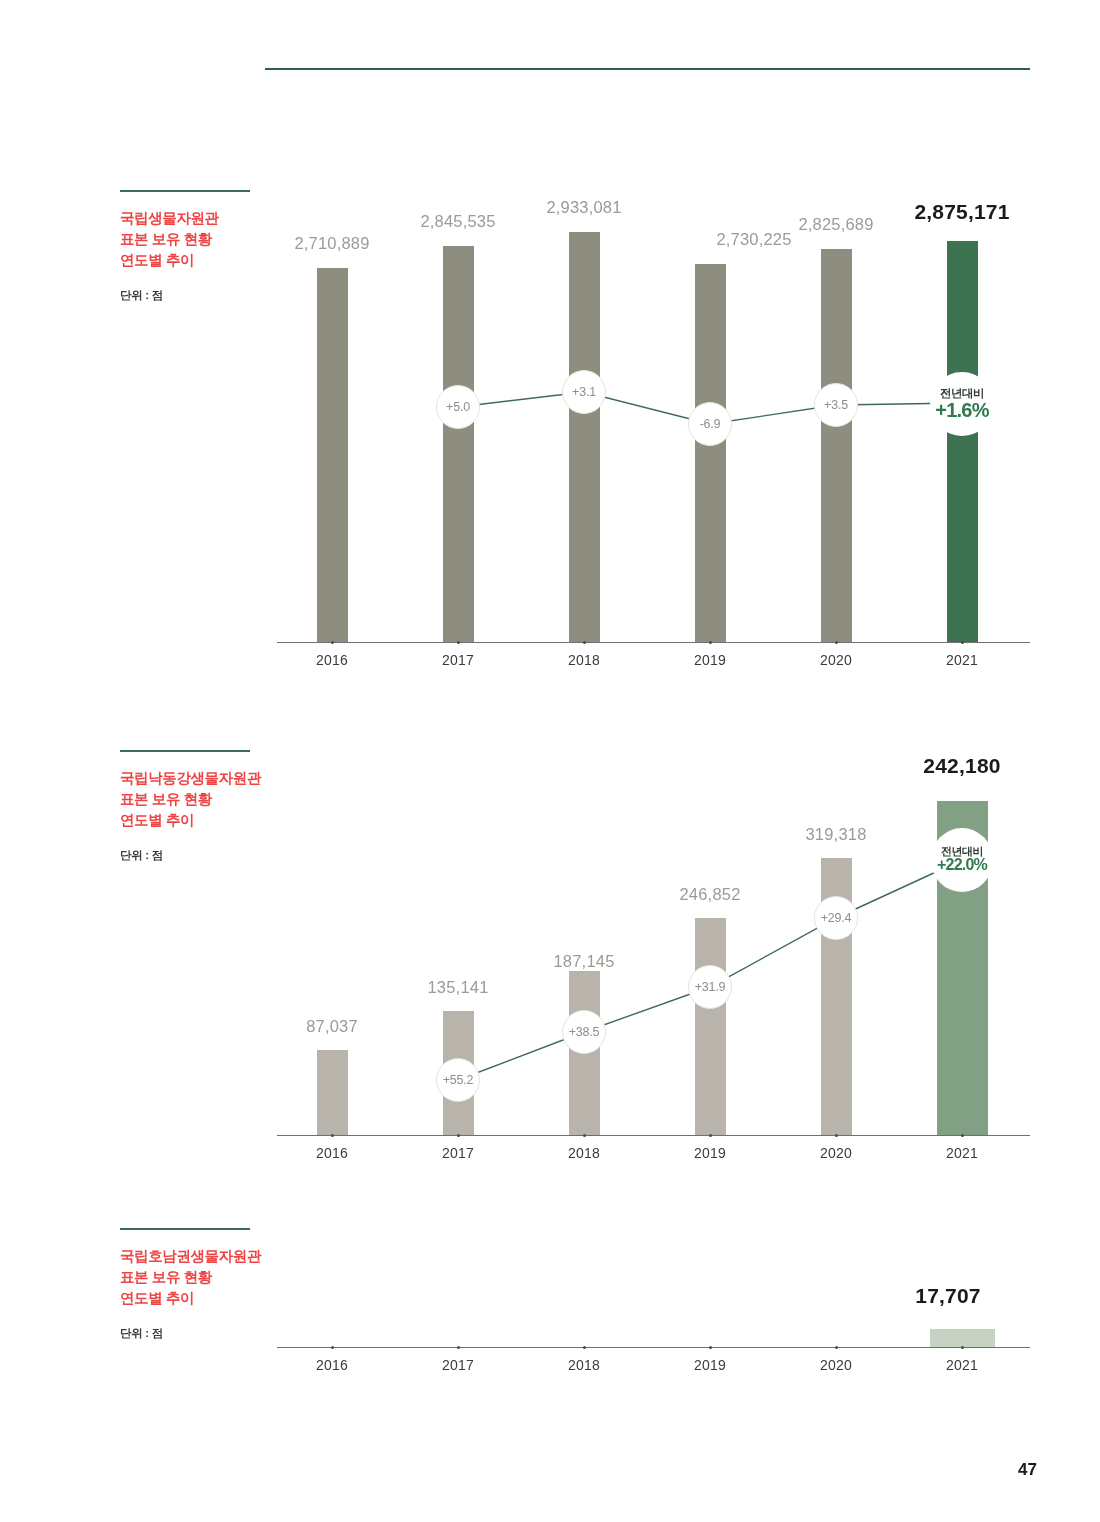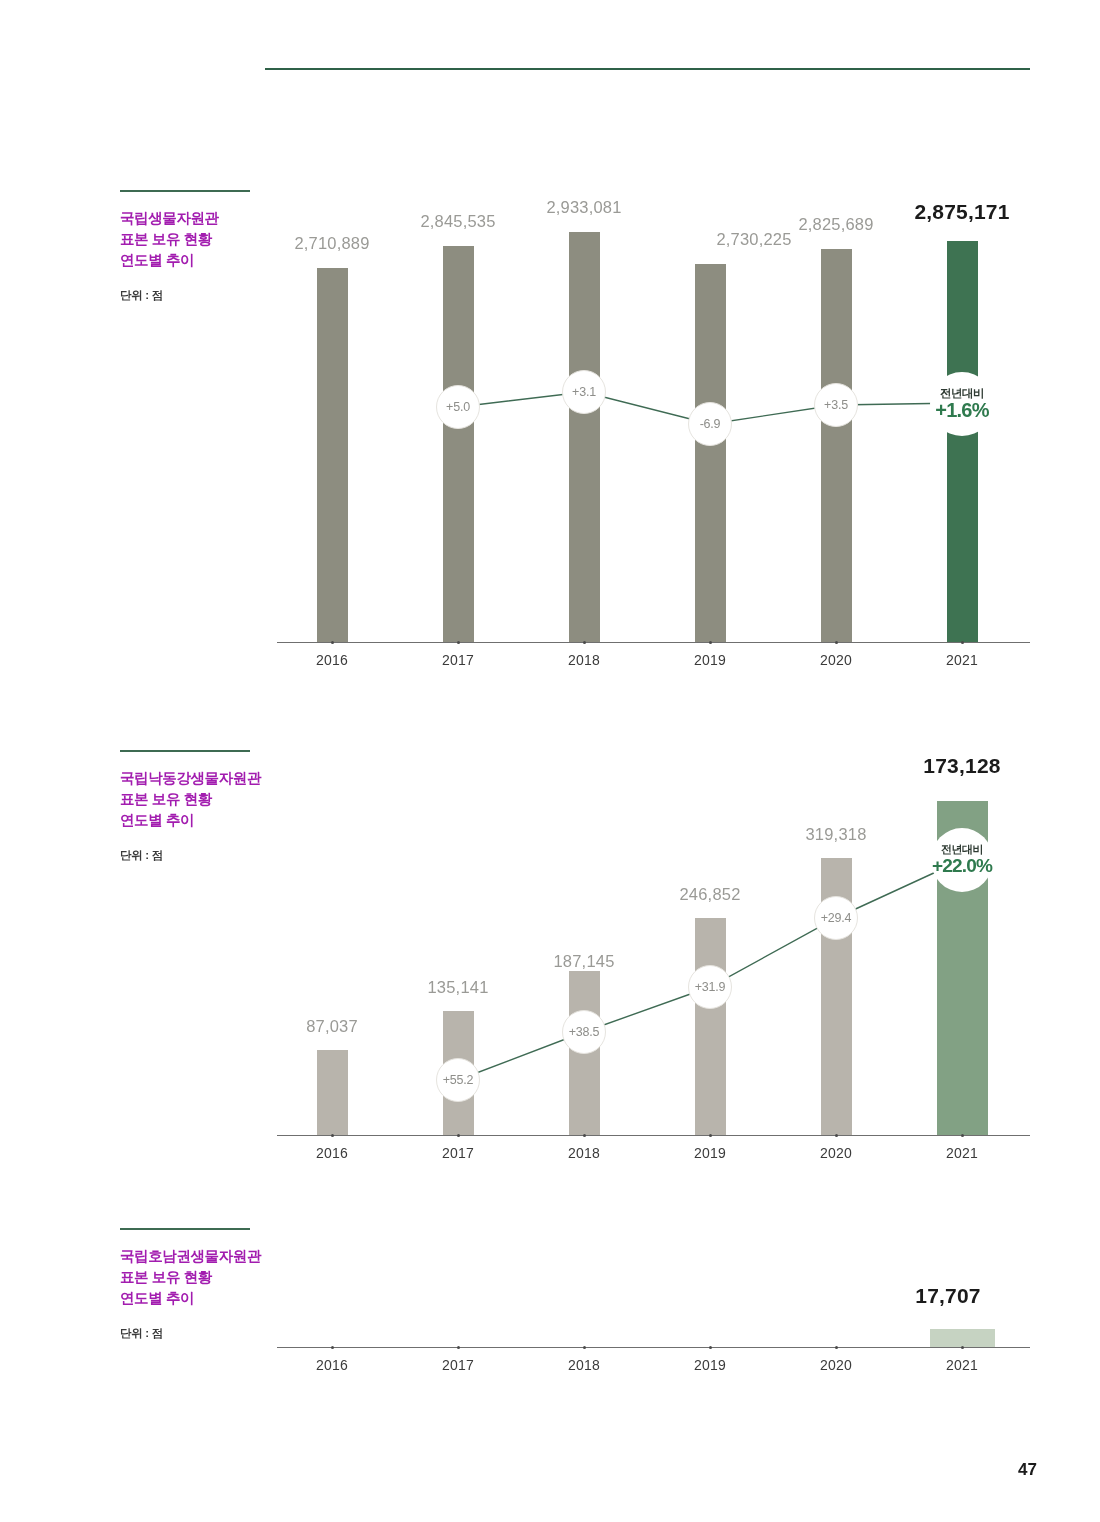--- a/index.html
+++ b/index.html
@@ -16,21 +16,21 @@
     position: absolute; left: 265px; top: 68px;
     width: 765px; height: 1.5px; background: #2f6148;
   }
 
   
   .title-block { position: absolute; width: 200px; }
   .title-accent {
     width: 130px; height: 1.5px; background: #3d6b52; margin-bottom: 16px;
   }
   .title-line {
-    color: #a21caf; font-weight: bold; font-size: 14.5px;
+    color: #ef4444; font-weight: bold; font-size: 14.5px;
     line-height: 21px; letter-spacing: -0.4px; white-space: nowrap;
   }
   .title-unit {
     margin-top: 17px; color: #3a3a3a; font-size: 11.5px;
     font-weight: bold; letter-spacing: -0.3px;
   }
 
   
   .chart { position: absolute; }
   .axis-line {
@@ -60,21 +60,21 @@
     display: flex; align-items: center; justify-content: center;
     font-size: 12.5px; color: #8e8e8a; letter-spacing: -0.2px;
   }
   .bubble.hi {
     border: none;
     flex-direction: column; line-height: 1.05;
   }
   .bubble.hi .cap { font-size: 11.5px; color: #2f3b33; font-weight: bold; letter-spacing: -0.5px;}
   .bubble.hi .pct { font-size: 20px; color: #2f7a4e; font-weight: bold; letter-spacing: -0.8px; }
   .bubble.hi2 .cap { font-size: 11px; color: #2f3b33; font-weight: bold; letter-spacing: -0.5px;}
-  .bubble.hi2 .pct { font-size: 19px; color: #2f7a4e; font-weight: bold; letter-spacing: -0.8px; }
+  .bubble.hi2 .pct { font-size: 16px; color: #2f7a4e; font-weight: bold; letter-spacing: -0.8px; }
   .line-svg { position: absolute; left: 0; top: 0; overflow: visible; }
 
   .page-num {
     position: absolute; right: 63px; bottom: 42px;
     font-size: 17px; font-weight: bold; color: #1b1b1b;
   }
 </style>
 </head>
 <body>
 
@@ -149,21 +149,21 @@
     <div class="bar" style="left:292px; top:221px; width:31px; height:164px; background:#b8b4ac;"></div>
     <div class="bar" style="left:418px; top:168px; width:31px; height:217px; background:#b8b4ac;"></div>
     <div class="bar" style="left:544px; top:108px; width:31px; height:277px; background:#b8b4ac;"></div>
     <div class="bar" style="left:660px; top:51px; width:51px; height:334px; background:#82a184;"></div>
 
     <div class="vlabel" style="left:55px;  top:267px;">87,037</div>
     <div class="vlabel" style="left:181px; top:228px;">135,141</div>
     <div class="vlabel" style="left:307px; top:188px;margin-top:14px;">187,145</div>
     <div class="vlabel" style="left:433px; top:135px;">246,852</div>
     <div class="vlabel" style="left:559px; top:75px;">319,318</div>
-    <div class="vlabel final" style="left:685px; top:4px;">173,128</div>
+    <div class="vlabel final" style="left:685px; top:4px;">242,180</div>
 
     <svg class="line-svg" width="753" height="420">
       <polyline points="181,330 307,282 433,237 559,168 685,110" fill="none" stroke="#3f6b54" stroke-width="1.4"></polyline>
     </svg>
 
     <div class="bubble" style="left:159px; top:308px; width:44px; height:44px;">+55.2</div>
     <div class="bubble" style="left:285px; top:260px; width:44px; height:44px;">+38.5</div>
     <div class="bubble" style="left:411px; top:215px; width:44px; height:44px;">+31.9</div>
     <div class="bubble" style="left:537px; top:146px; width:44px; height:44px;">+29.4</div>
     <div class="bubble hi hi2" style="left:654px; top:78px; width:62px; height:64px;">

